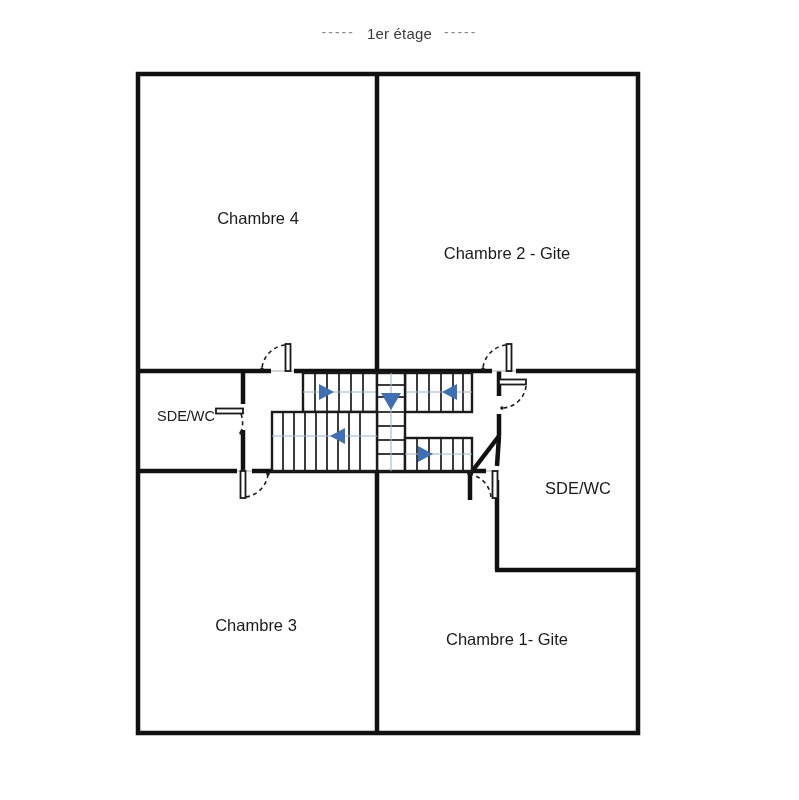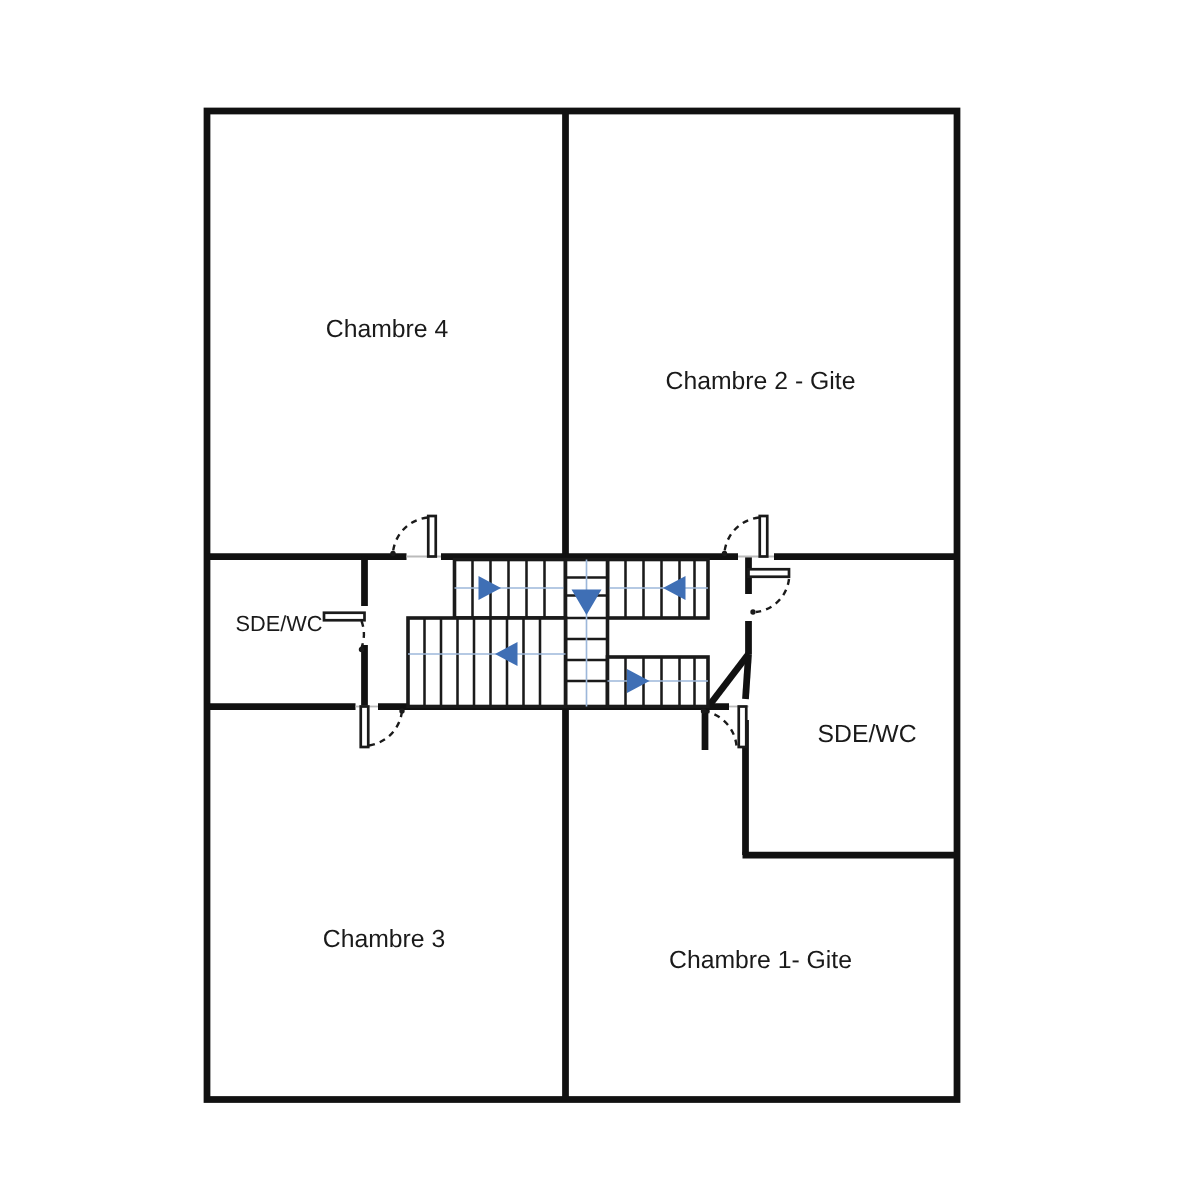--- a/index.html
+++ b/index.html
@@ -57,20 +57,23 @@
   }
   .room-label.small {
     font-size: 14.5px;
   }
 </style>
 </head>
 <body>
 
 <div id="plan-root">
 
+  <div class="plan-title">
+    <span class="dash left">-----</span><span>1er étage</span><span class="dash right">-----</span>
+  </div>
 
   <svg class="floorplan" viewBox="0 0 799 800">
 
     <g>
       <rect x="138" y="74" width="500" height="659" fill="none" stroke="#111111" stroke-width="4.5"></rect>
     </g>
 
     <g>
 
       <line x1="377" y1="74" x2="377" y2="733" stroke="#111111" stroke-width="4.5"></line>

